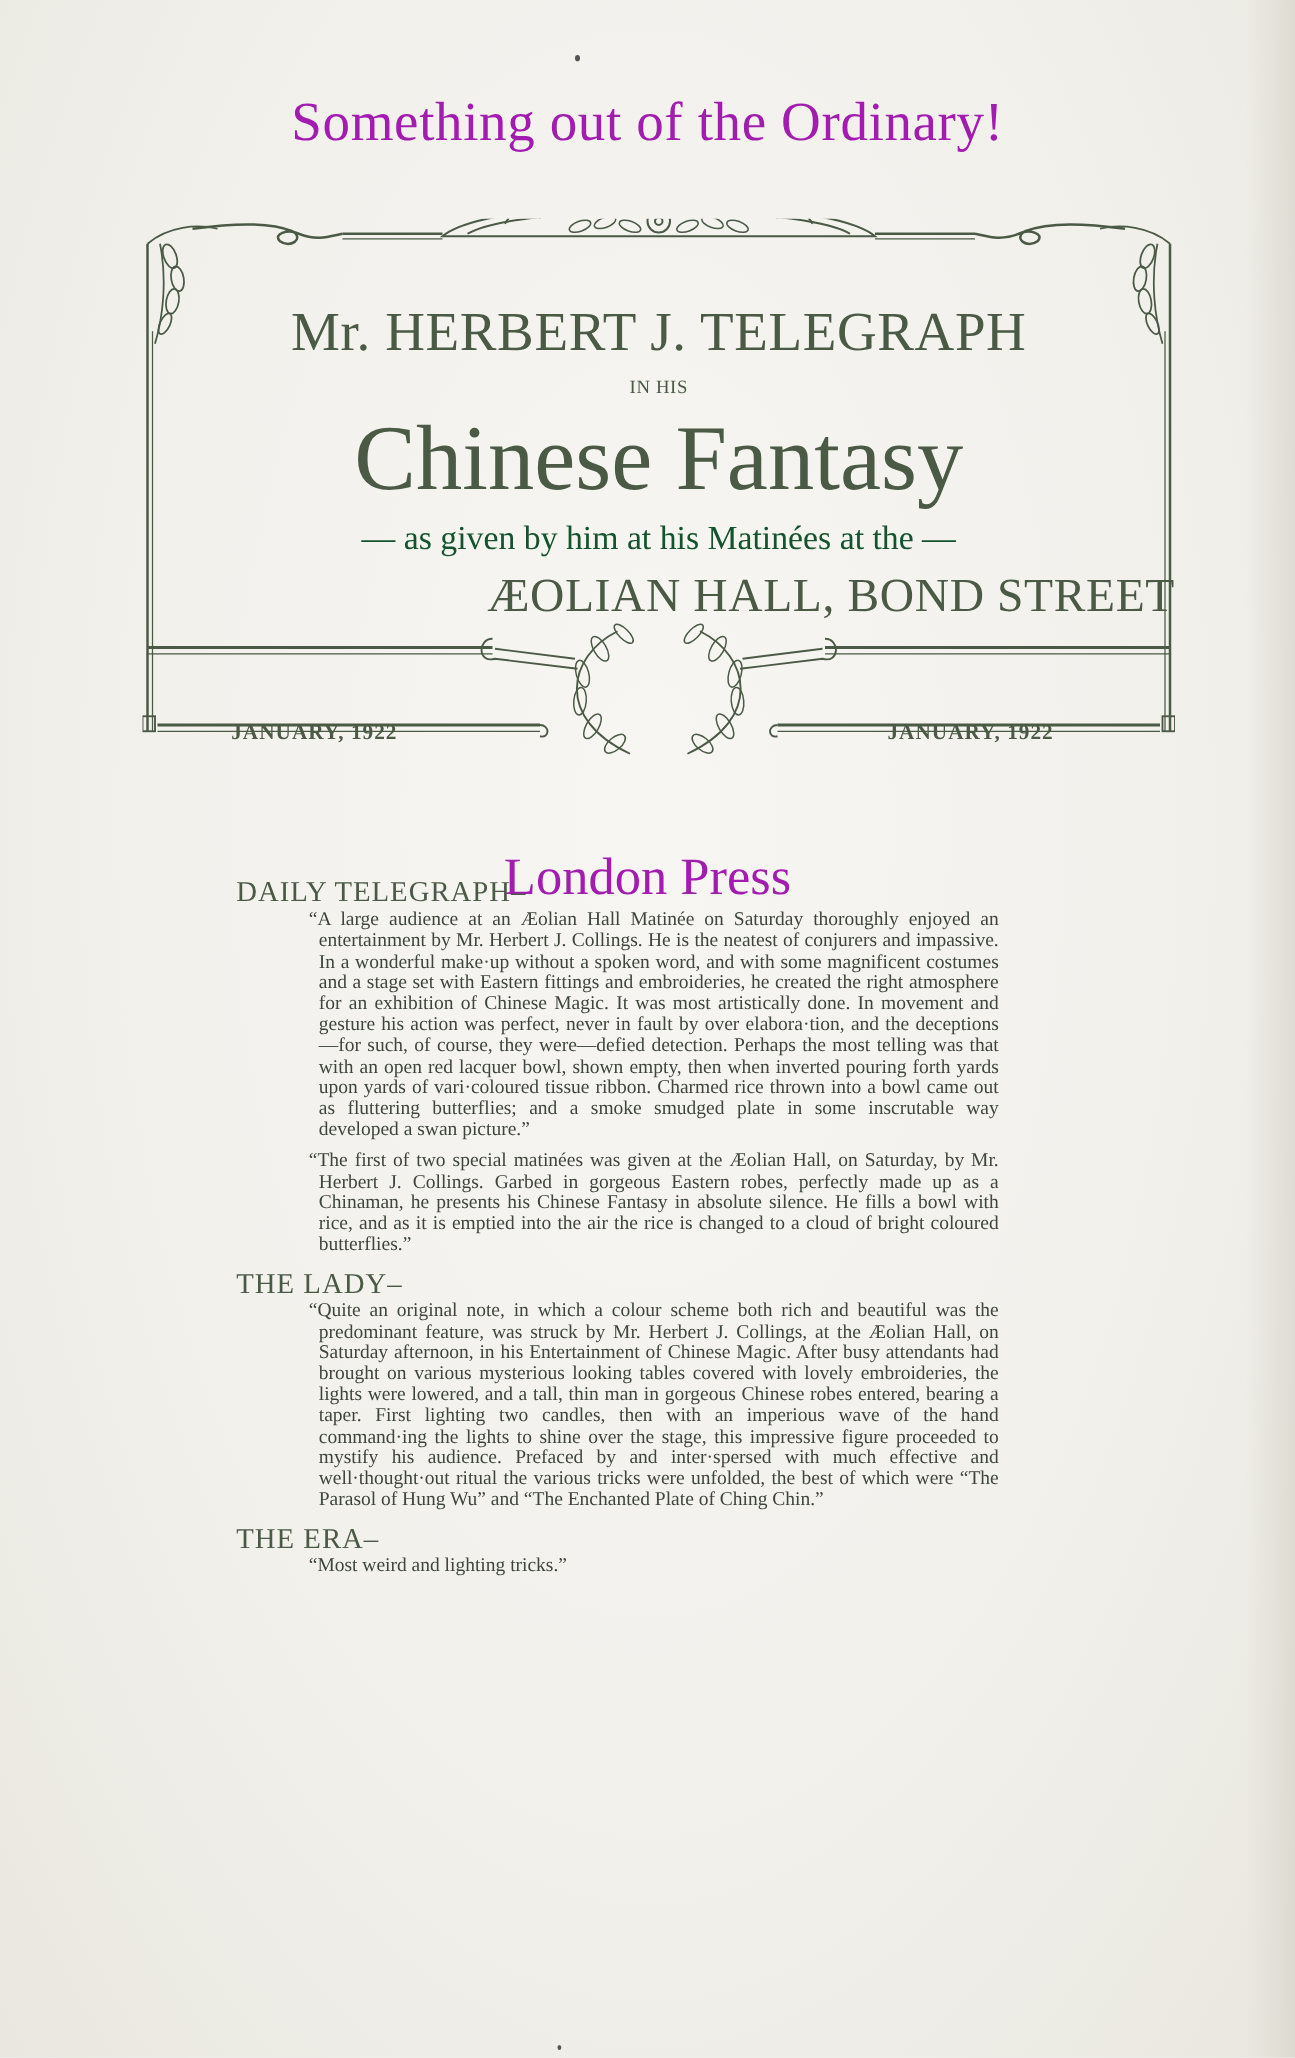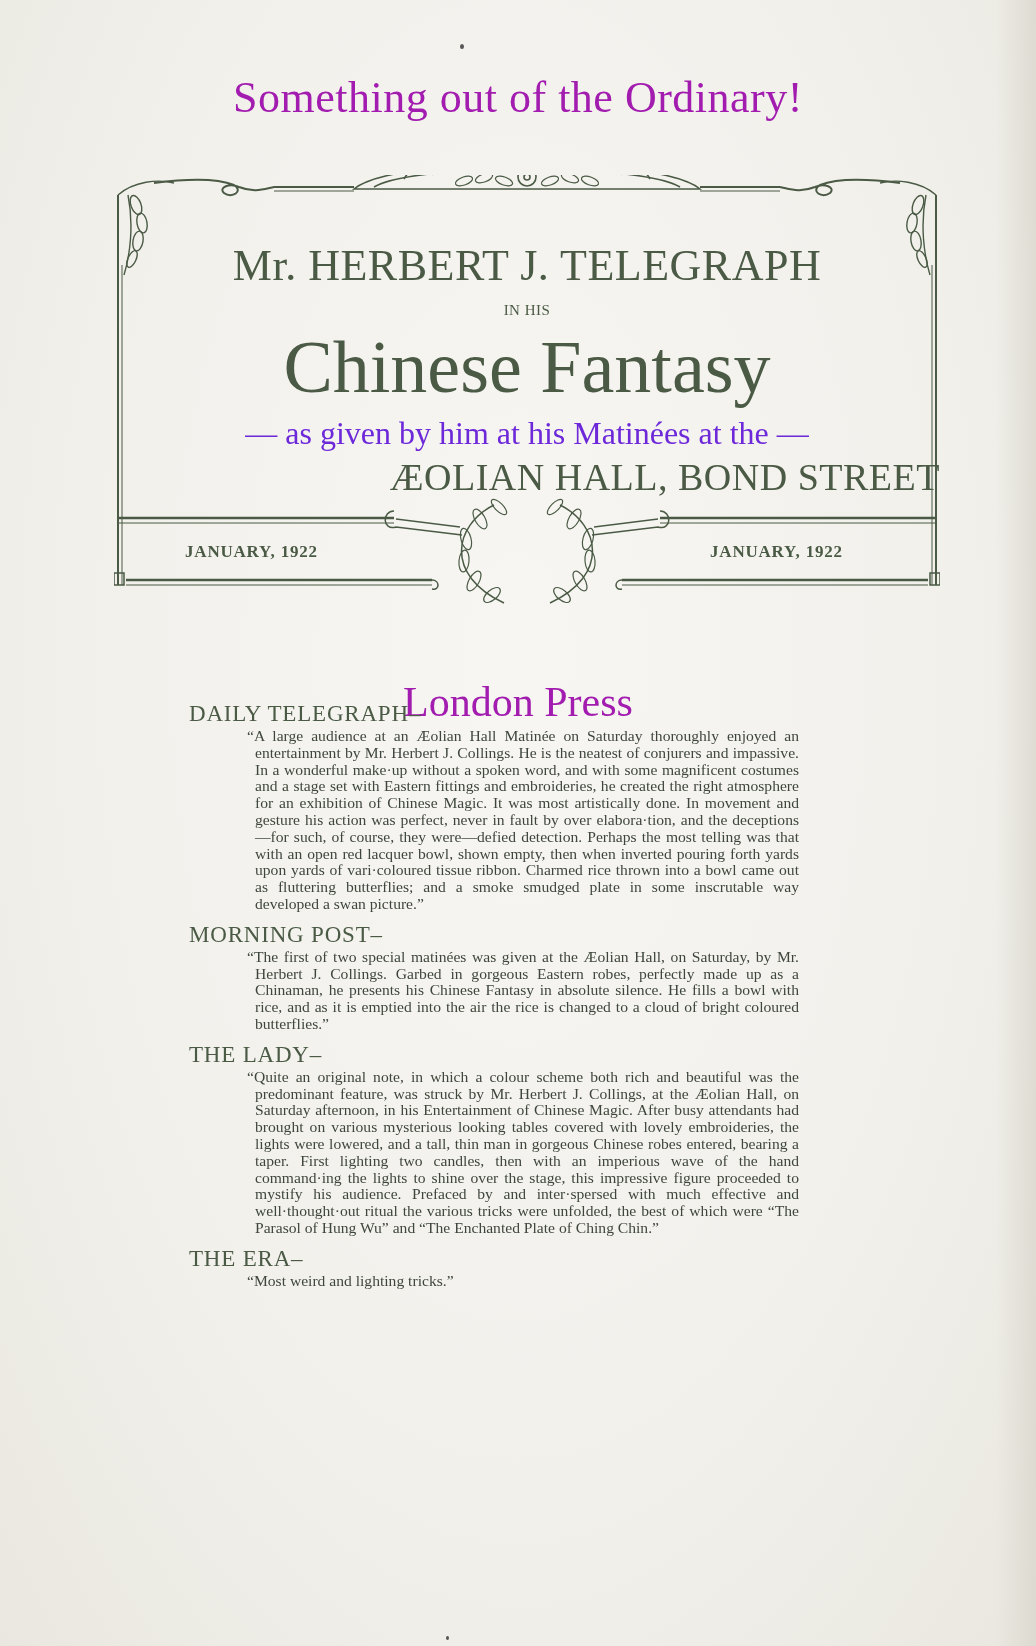--- a/index.html
+++ b/index.html
@@ -29,28 +29,28 @@
   .inhis {
     position: absolute; left: 114px; width: 826px; top: 302px; text-align: center;
     font-size: 15px; letter-spacing: 0.5px; color: #4a5a45;
   }
   .title {
     position: absolute; left: 114px; width: 826px; top: 330px; text-align: center;
     font-size: 74px; line-height: 1; color: #4a5a45;
   }
   .subtitle {
     position: absolute; left: 114px; width: 826px; top: 415px; text-align: center;
-    font-size: 32px; color: #6d28d9;
+    font-size: 27px; color: #14532d;
   }
   .venue {
     position: absolute; left: 114px; width: 826px; top: 455px; text-align: right;
     font-size: 38px; letter-spacing: 0.5px; color: #4a5a45;
   }
   .date {
-    position: absolute; top: 542px; font-size: 17px; font-weight: bold; letter-spacing: 0.8px;
+    position: absolute; top: 576px; font-size: 17px; font-weight: bold; letter-spacing: 0.8px;
     color: #4a5a45;
   }
   .date.left { left: 185px; }
   .date.right { left: 710px; }
   .section-title {
     position: absolute; left: 0; width: 1036px; top: 678px; text-align: center;
     font-size: 42px; color: #a21caf;
   }
   .press { position: absolute; left: 189px; width: 610px; top: 700px; }
   .source {
@@ -174,21 +174,20 @@
 <div class="date right">JANUARY, 1922</div>
 
 <div class="section-title">London Press</div>
 
 <div class="press">
   <div class="entry">
     <p class="source">DAILY TELEGRAPH–</p>
     <p class="quote">“A large audience at an Æolian Hall Matinée on Saturday thoroughly enjoyed an entertainment by Mr. Herbert J. Collings. He is the neatest of conjurers and impassive. In a wonderful make·up without a spoken word, and with some magnificent costumes and a stage set with Eastern fittings and embroideries, he created the right atmosphere for an exhibition of Chinese Magic. It was most artistically done. In movement and gesture his action was perfect, never in fault by over elabora·tion, and the deceptions—for such, of course, they were—defied detection. Perhaps the most telling was that with an open red lacquer bowl, shown empty, then when inverted pouring forth yards upon yards of vari·coloured tissue ribbon. Charmed rice thrown into a bowl came out as fluttering butterflies; and a smoke smudged plate in some inscrutable way developed a swan picture.”</p>
   </div>
   <div class="entry">
-    <p class="source">MORNING POST–</p>
     <p class="quote">“The first of two special matinées was given at the Æolian Hall, on Saturday, by Mr. Herbert J. Collings. Garbed in gorgeous Eastern robes, perfectly made up as a Chinaman, he presents his Chinese Fantasy in absolute silence. He fills a bowl with rice, and as it is emptied into the air the rice is changed to a cloud of bright coloured butterflies.”</p>
   </div>
   <div class="entry">
     <p class="source">THE LADY–</p>
     <p class="quote">“Quite an original note, in which a colour scheme both rich and beautiful was the predominant feature, was struck by Mr. Herbert J. Collings, at the Æolian Hall, on Saturday afternoon, in his Entertainment of Chinese Magic. After busy attendants had brought on various mysterious looking tables covered with lovely embroideries, the lights were lowered, and a tall, thin man in gorgeous Chinese robes entered, bearing a taper. First lighting two candles, then with an imperious wave of the hand command·ing the lights to shine over the stage, this impressive figure proceeded to mystify his audience. Prefaced by and inter·spersed with much effective and well·thought·out ritual the various tricks were unfolded, the best of which were “The Parasol of Hung Wu” and “The Enchanted Plate of Ching Chin.”</p>
   </div>
   <div class="entry era">
     <p class="source">THE ERA–</p>
     <p class="quote">“Most weird and lighting tricks.”</p>
   </div>

